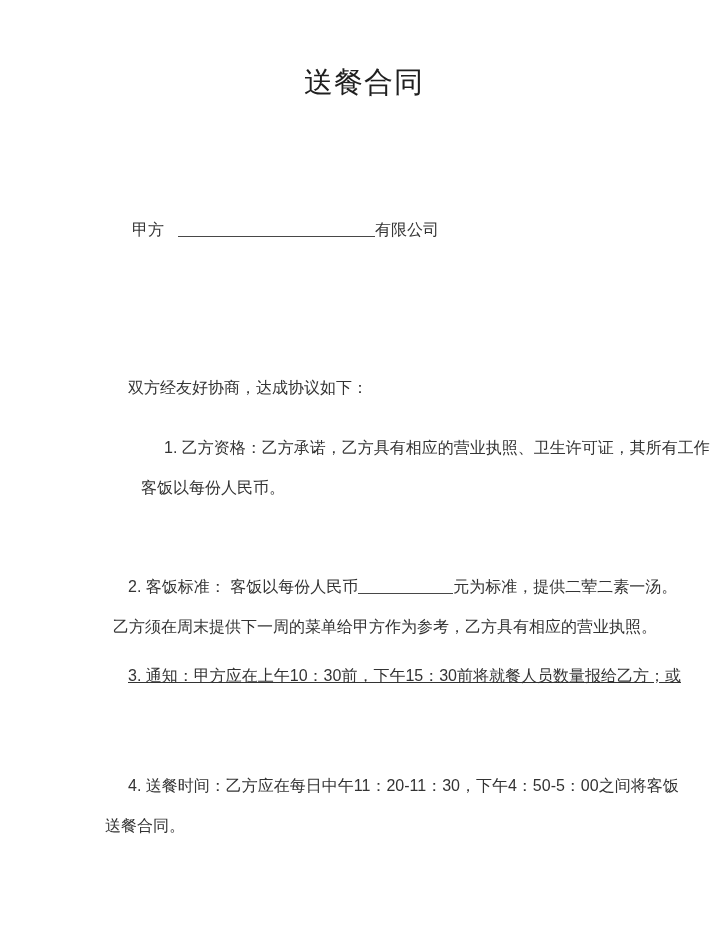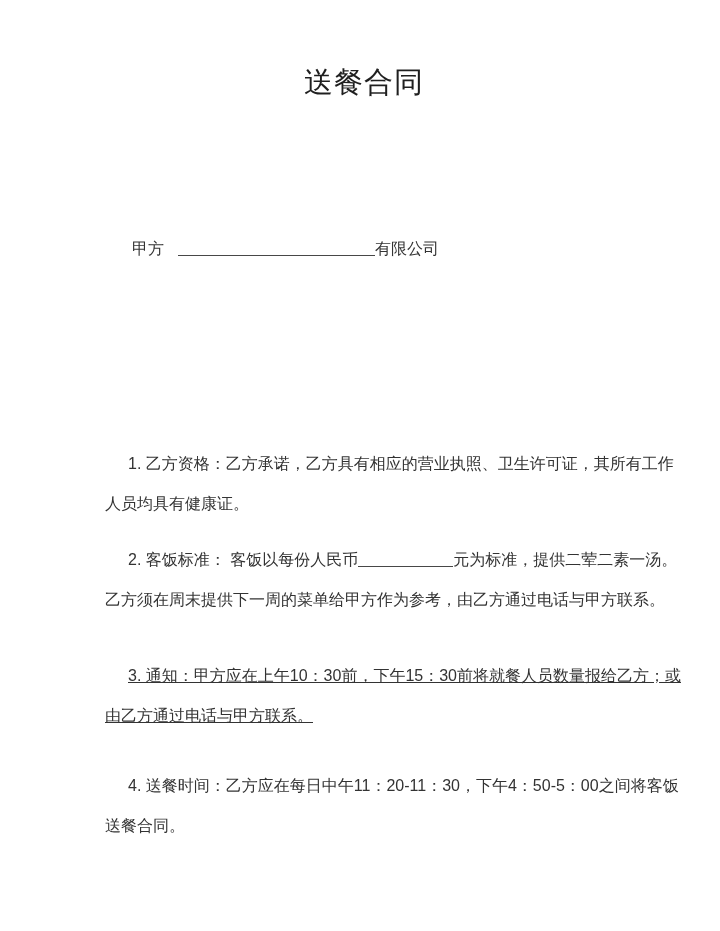--- a/index.html
+++ b/index.html
@@ -37,33 +37,33 @@
     letter-spacing: 1px;
     color: var(--title-text);
   }
   .row {
     position: absolute;
     left: 105px;
     line-height: 40px;
     white-space: nowrap;
   }
   .party { padding-left: 27px; }
-  .party-a { top: 229px; font-family: Liberation Serif, serif; }
+  .party-a { top: 210px; font-family: Liberation Serif, serif; }
   .party-b { top: 293px; }
   .intro   { top: 368px; padding-left: 23px; }
   .clause {
     position: absolute;
     left: 105px;
     width: 560px;
     line-height: 40px;
   }
   .clause .l1 { padding-left: 23px; white-space: nowrap; }
   .clause .l2 { white-space: nowrap; }
-  .clause-1 { top: 444px; }
-  .clause-2 { top: 540px; text-align: center; }
+  .clause-1 { top: 428px; margin-left: 36px; }
+  .clause-2 { top: 567px; text-align: center; }
   .clause-3 { top: 656px; text-decoration: underline; }
   .clause-4 { top: 766px; }
   .blank {
     display: inline-block;
     height: 16px;
     vertical-align: -2px;
     border-bottom: 1px solid var(--blank-underline);
   }
   .blank-party-a { width: 197px; margin-left: 14px; }
   .blank-party-b { width: 97px;  margin-left: 14px; }
@@ -74,36 +74,36 @@
 
 <div class="page">
 
   <h1 class="title">送餐合同</h1>
 
   <div class="row party party-a">
     <span>甲方</span><span class="blank blank-party-a"></span><span>有限公司</span>
   </div>
 
 
+  <div class="row intro">双方经友好协商，达成协议如下：</div>
 
   <div class="clause clause-1">
     <div class="l1">1. 乙方资格：乙方承诺，乙方具有相应的营业执照、卫生许可证，其所有工作</div>
-    <div class="l2">人员均具有健康证。</div>
+    <div class="l2">客饭以每份人民币。</div>
   </div>
 
   <div class="clause clause-2">
     <div class="l1">
       <span>2. 客饭标准： 客饭以每份人民币</span><span class="blank blank-price"></span><span>元为标准，提供二荤二素一汤。</span>
     </div>
-    <div class="l2">乙方须在周末提供下一周的菜单给甲方作为参考，由乙方通过电话与甲方联系。</div>
+    <div class="l2">乙方须在周末提供下一周的菜单给甲方作为参考，乙方具有相应的营业执照。</div>
   </div>
 
   <div class="clause clause-3">
     <div class="l1">3. 通知：甲方应在上午10：30前，下午15：30前将就餐人员数量报给乙方；或</div>
-    <div class="l2">由乙方通过电话与甲方联系。</div>
   </div>
 
   <div class="clause clause-4">
     <div class="l1">4. 送餐时间：乙方应在每日中午11：20-11：30，下午4：50-5：00之间将客饭</div>
     <div class="l2">送餐合同。</div>
   </div>
 
 </div>
 
 </body></html>

